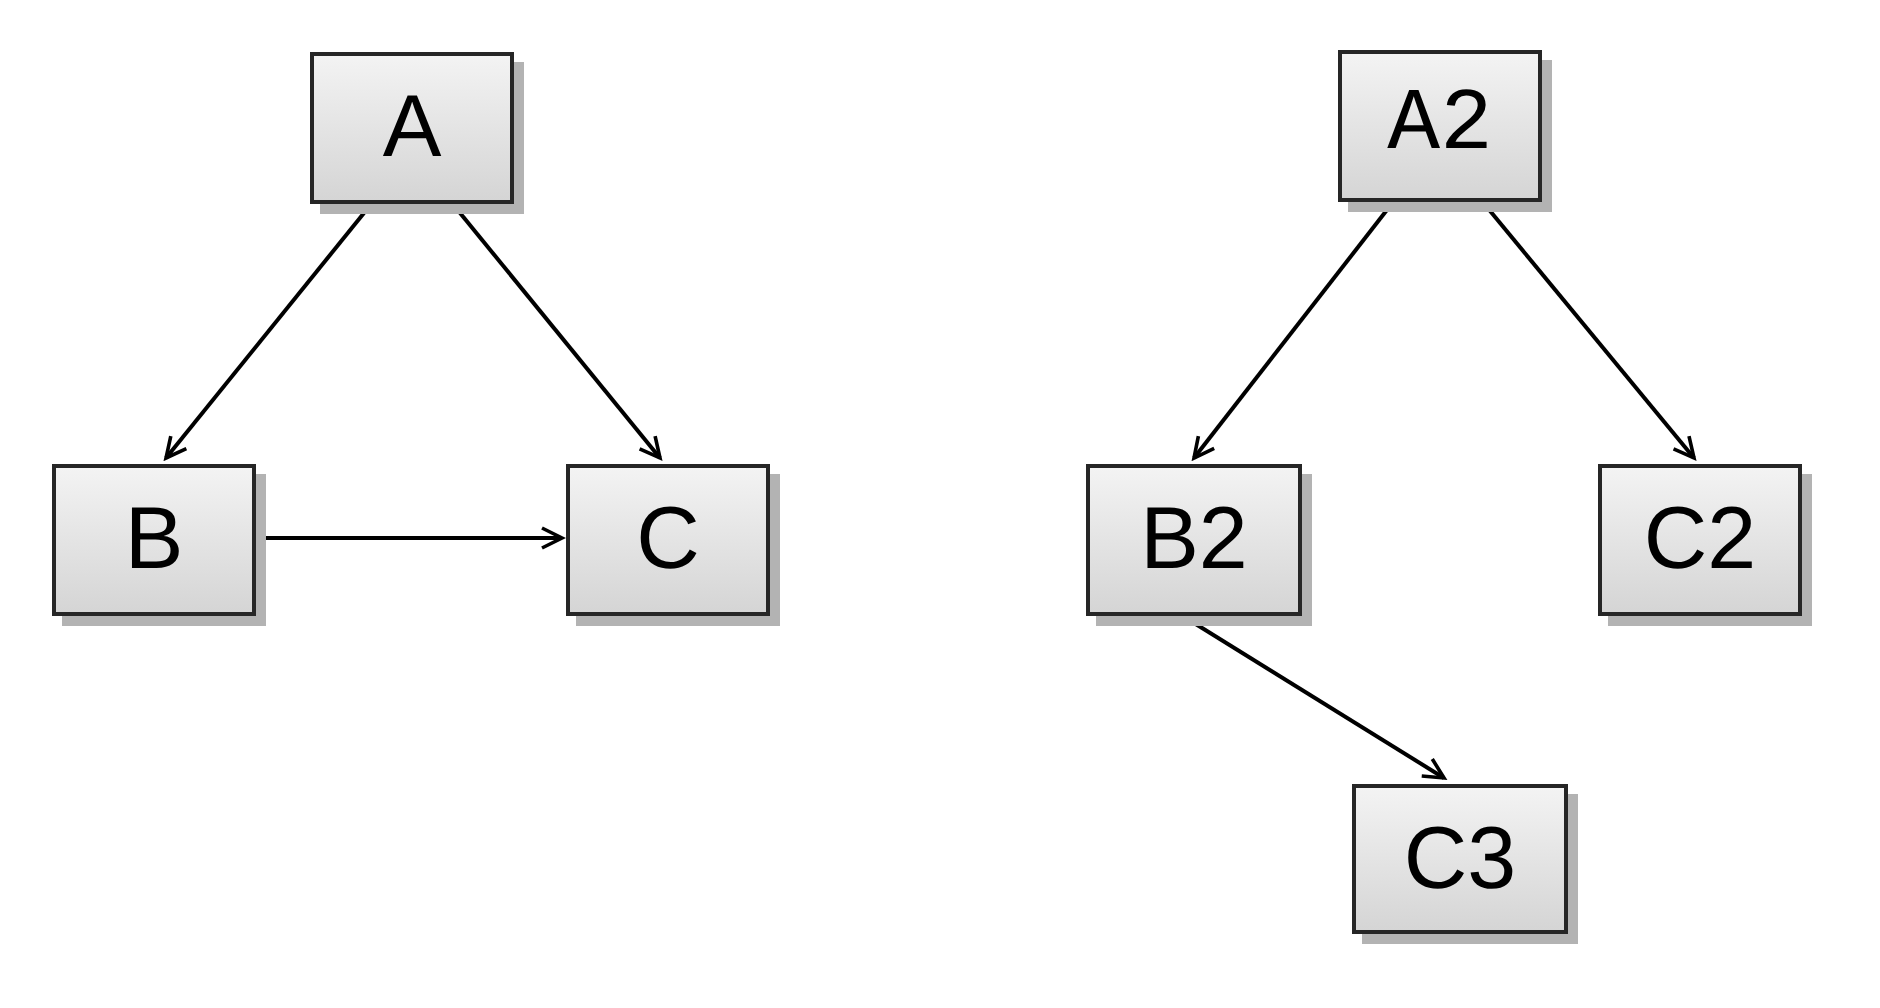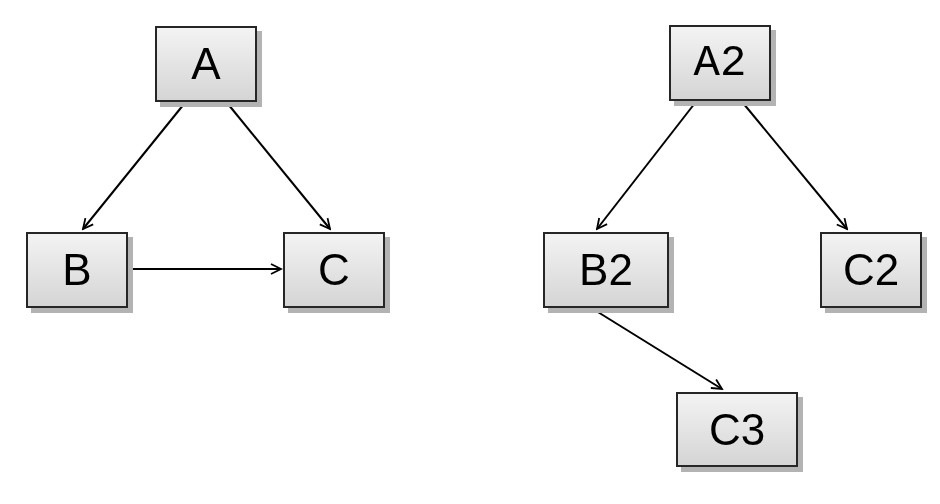--- a/index.html
+++ b/index.html
@@ -58,23 +58,23 @@
       </div>
       <div class="node" style="left: 26px; top: 232px; width: 102px; height: 76px;">
         <span class="node-label">B</span>
       </div>
       <div class="node" style="left: 283px; top: 232px; width: 102px; height: 76px;">
         <span class="node-label">C</span>
       </div>
       <div class="node" style="left: 669px; top: 25px; width: 102px; height: 76px; font-family: Liberation Mono, monospace;">
         <span class="node-label">A2</span>
       </div>
-      <div class="node" style="left: 543px; top: 232px; width: 126px; height: 76px;">
+      <div class="node" style="left: 543px; top: 232px; width: 108px; height: 76px;">
         <span class="node-label">B2</span>
       </div>
-      <div class="node" style="left: 799px; top: 232px; width: 102px; height: 76px; margin-left: 21px;">
+      <div class="node" style="left: 799px; top: 232px; width: 102px; height: 76px;">
         <span class="node-label">C2</span>
       </div>
-      <div class="node" style="left: 676px; top: 392px; width: 122px; height: 75px;">
+      <div class="node" style="left: 676px; top: 392px; width: 108px; height: 75px;">
         <span class="node-label">C3</span>
       </div>
     </div>
 </div>
 
 </body></html>

